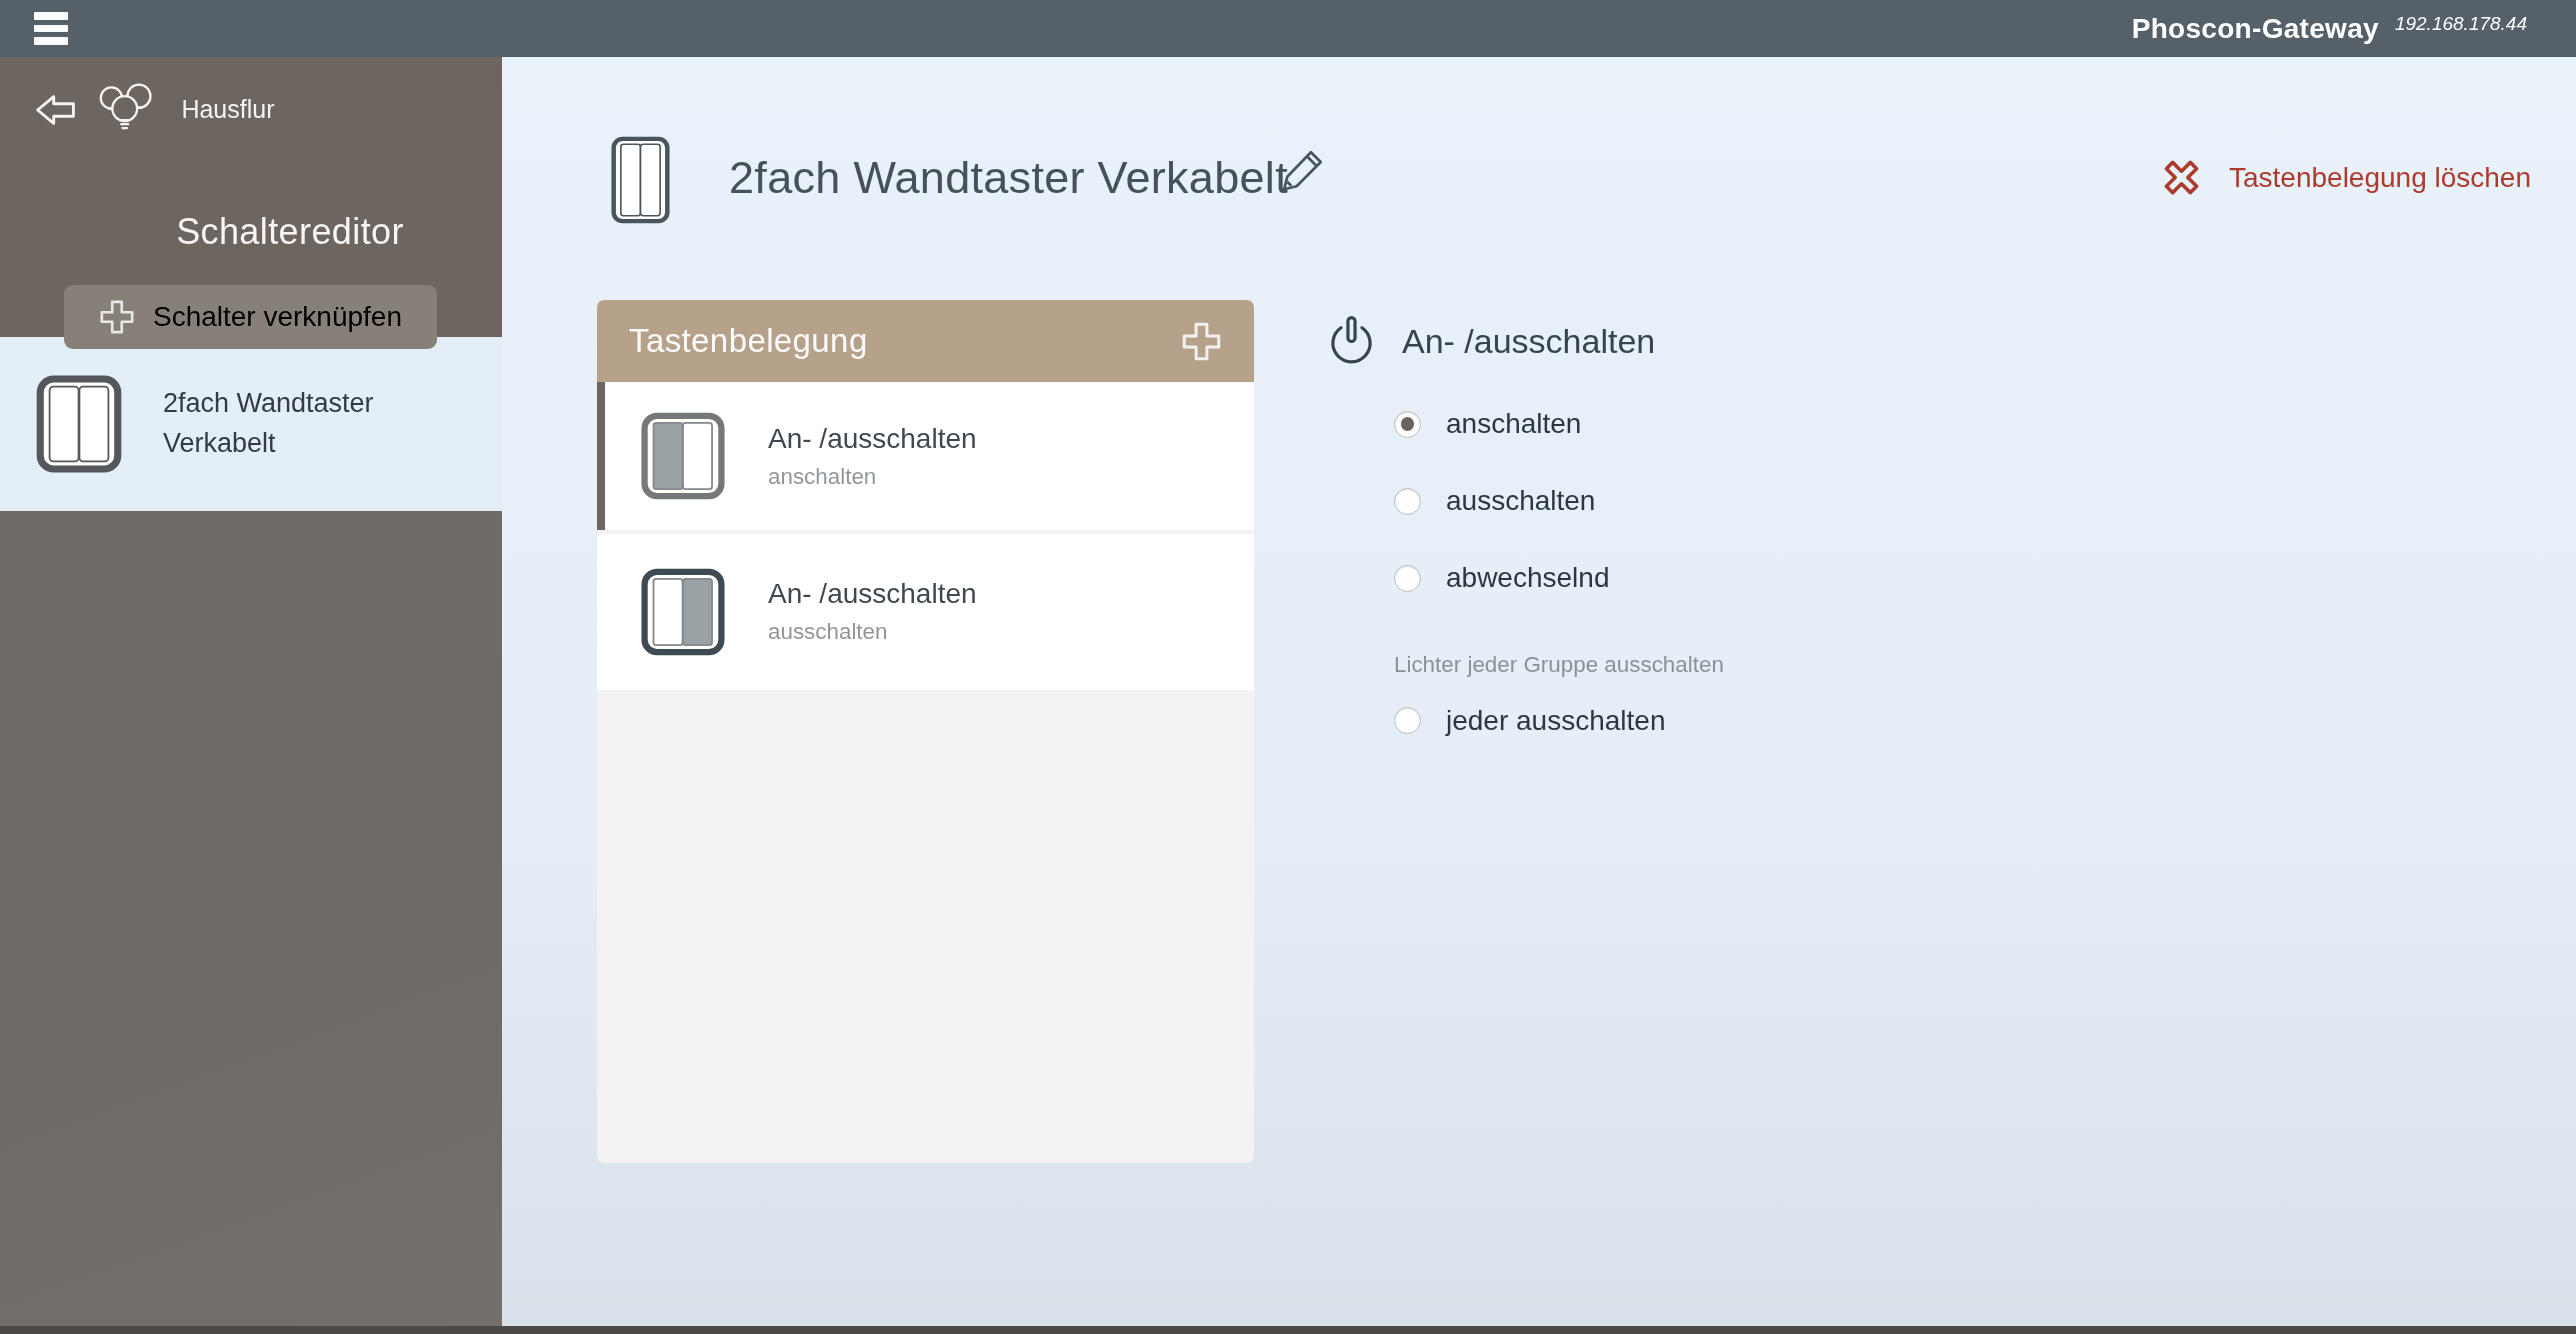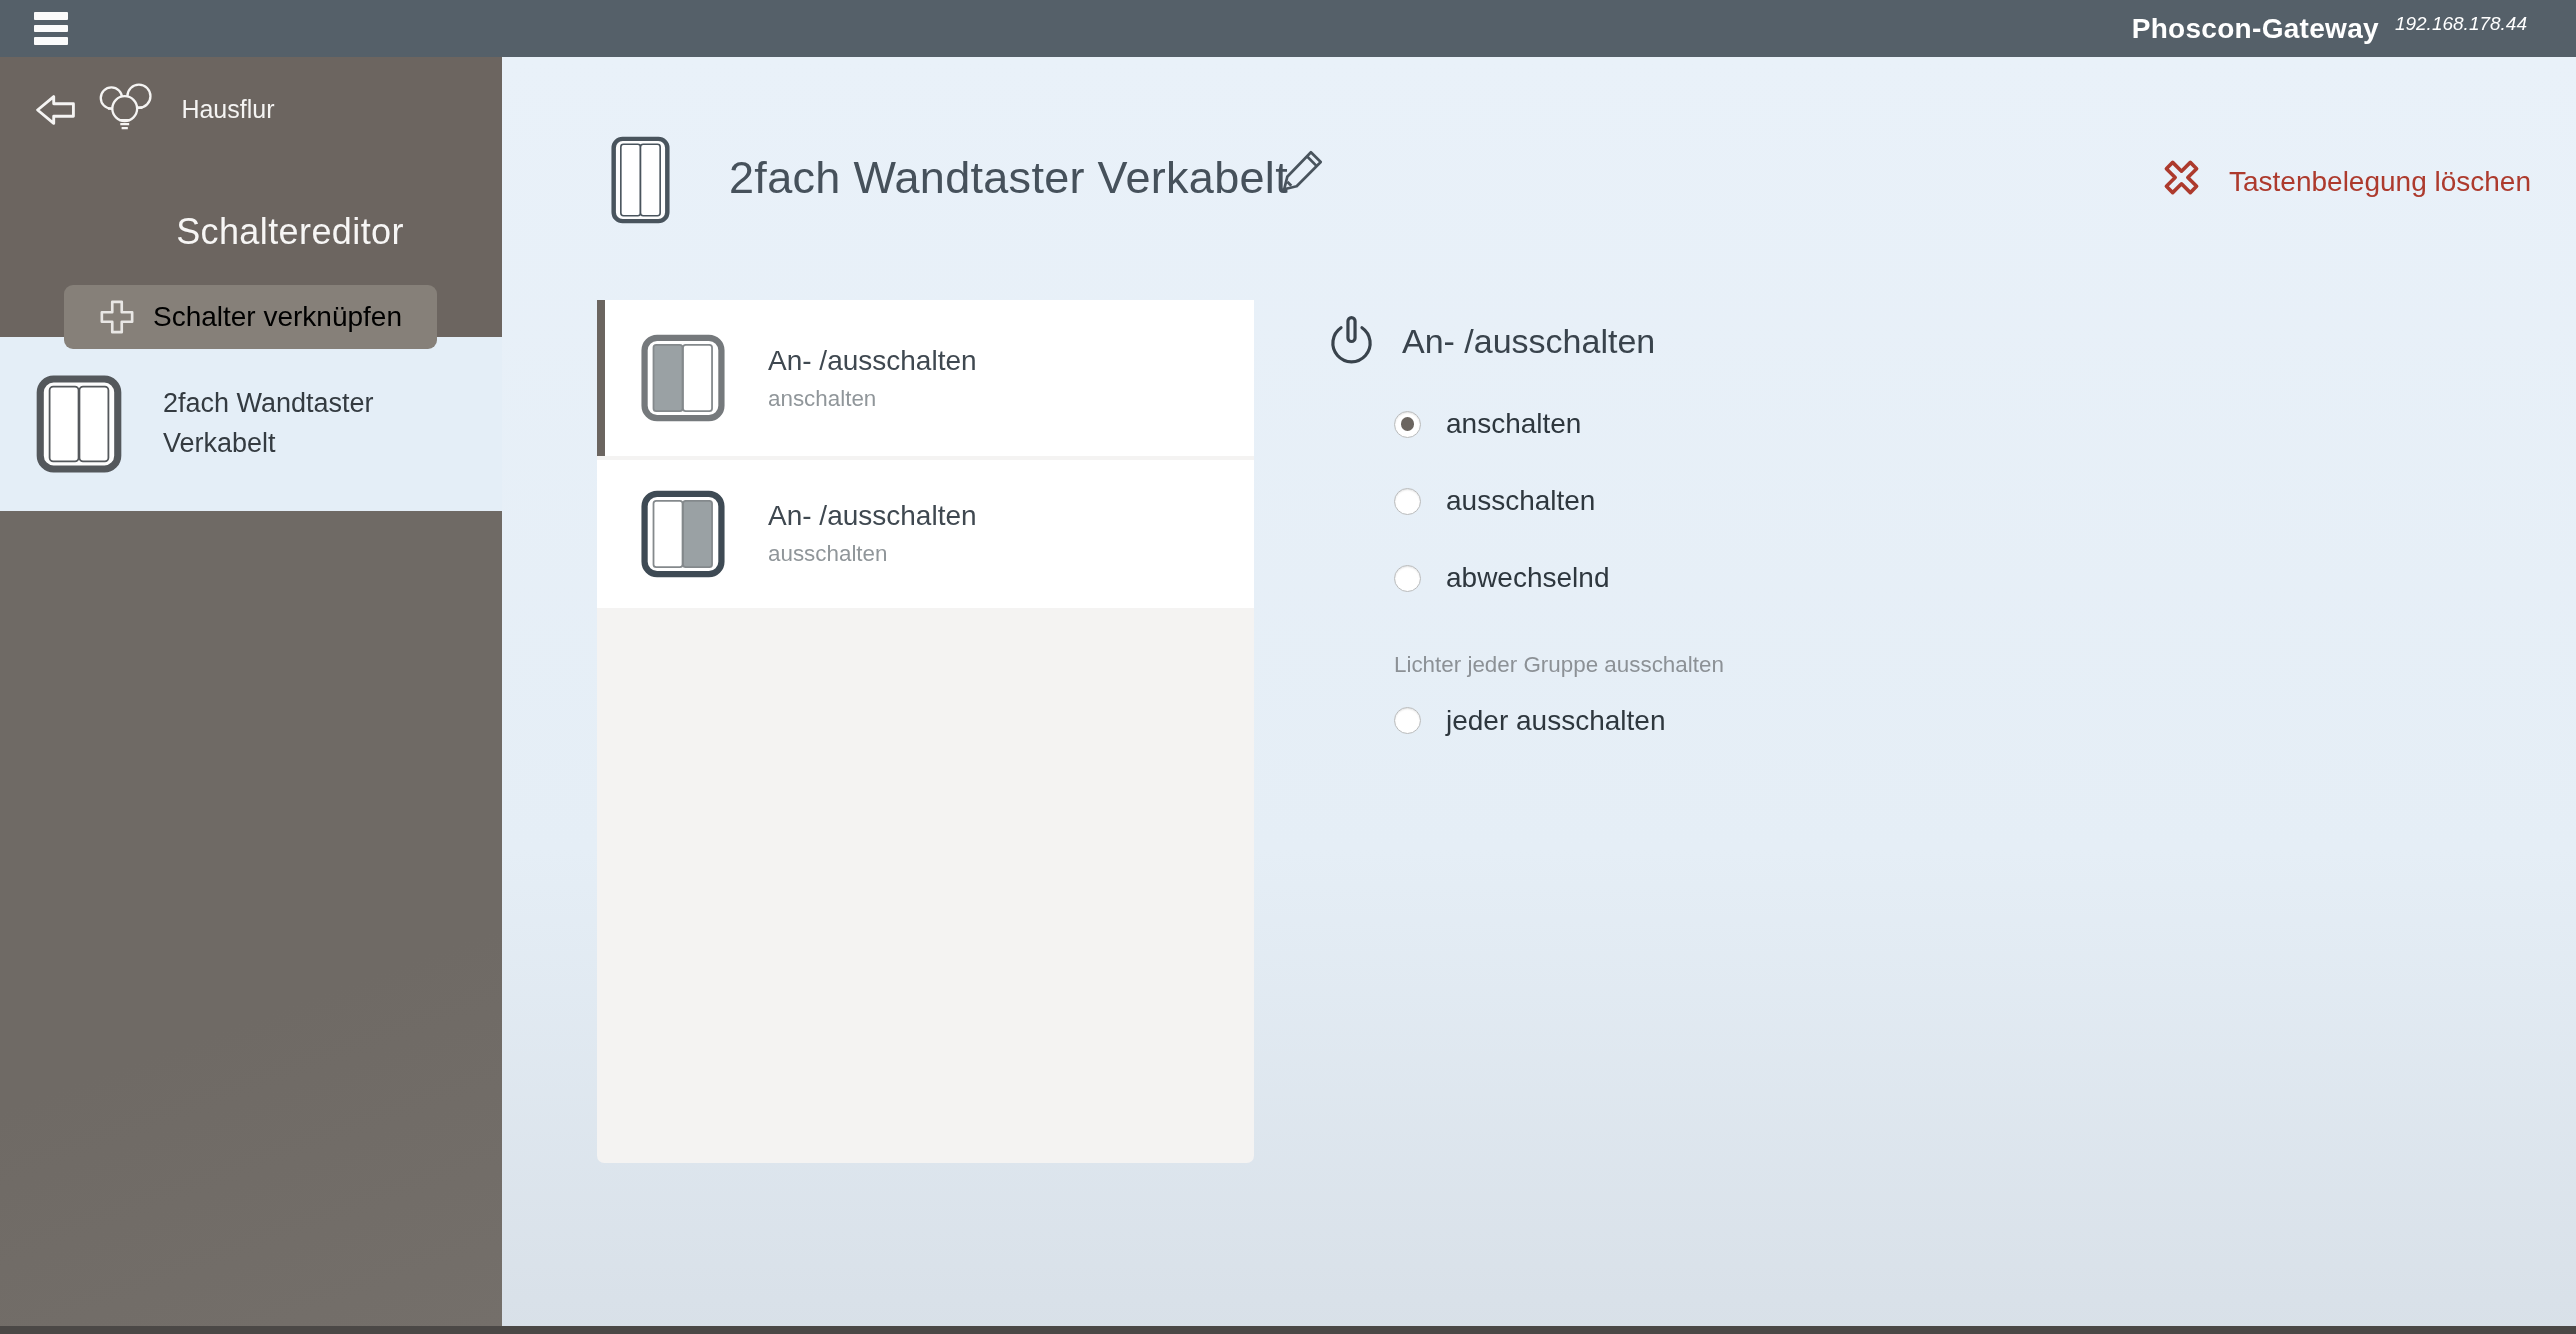--- a/index.html
+++ b/index.html
@@ -78,21 +78,21 @@
   }
 
   .page-header-icon { position: absolute; left: 109px; top: 79px; }
   .page-title {
     position: absolute; left: 227px; top: 95px;
     color: #46515B; font-size: 45px; font-weight: 400; letter-spacing: 0.3px;
   }
   .edit-btn { position: absolute; left: 775px; top: 89px; cursor: pointer; }
   .delete-link {
     position: absolute; right: 45px; top: 100px;
-    display: flex; align-items: flex-end; gap: 27px;
+    display: flex; align-items: center; gap: 27px;
     color: #AD3A2D; font-size: 28px; cursor: pointer;
   }
 
   
   .panel {
     position: absolute; left: 95px; top: 243px; width: 657px; height: 863px;
     background: #F4F3F2; border-radius: 7.2px;
   }
   .panel-header {
     height: 82px; background: #B6A28B; border-radius: 7.2px 7.2px 0 0;
@@ -239,20 +239,28 @@
       <svg width="41" height="41" viewBox="0 0 46 46">
         <g transform="rotate(45 23 23)">
           <path d="M18 4 H28 V18 H42 V28 H28 V42 H18 V28 H4 V18 H18 Z" fill="none" stroke="#AD3A2D" stroke-width="4" stroke-linejoin="round"></path>
         </g>
       </svg>
     </span>
     <span>Tastenbelegung löschen</span>
   </div>
 
   <div class="panel">
+    <div class="panel-header">
+      <span class="panel-title">Tastenbelegung</span>
+      <span class="panel-add">
+        <svg width="41" height="41" viewBox="0 0 38 38">
+          <path d="M14 3 H24 V14 H35 V24 H24 V35 H14 V24 H3 V14 H14 Z" fill="none" stroke="#F3F1EF" stroke-width="2.8" stroke-linejoin="round"></path>
+        </svg>
+      </span>
+    </div>
 
     <div class="key-item selected">
       <span>
         <svg width="84" height="88" viewBox="0 0 94 98">
           <rect x="4" y="4" width="86" height="90" rx="14" fill="#FFFFFF" stroke="#75797C" stroke-width="7"></rect>
           <rect x="14" y="12" width="32.5" height="74" rx="3" fill="#9AA1A4" stroke="#84898C" stroke-width="2"></rect>
           <rect x="47" y="12" width="32.5" height="74" rx="3" fill="#FFFFFF" stroke="#84898C" stroke-width="2"></rect>
         </svg>
       </span>
       <span class="key-text">

